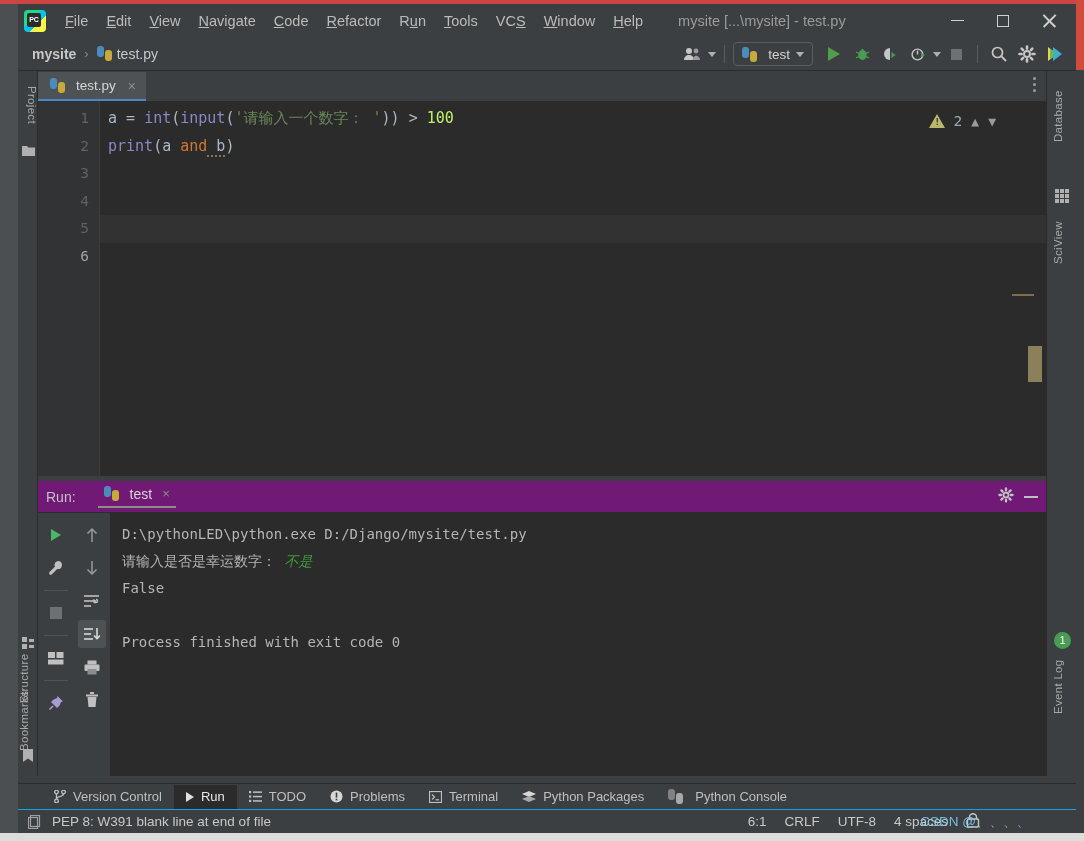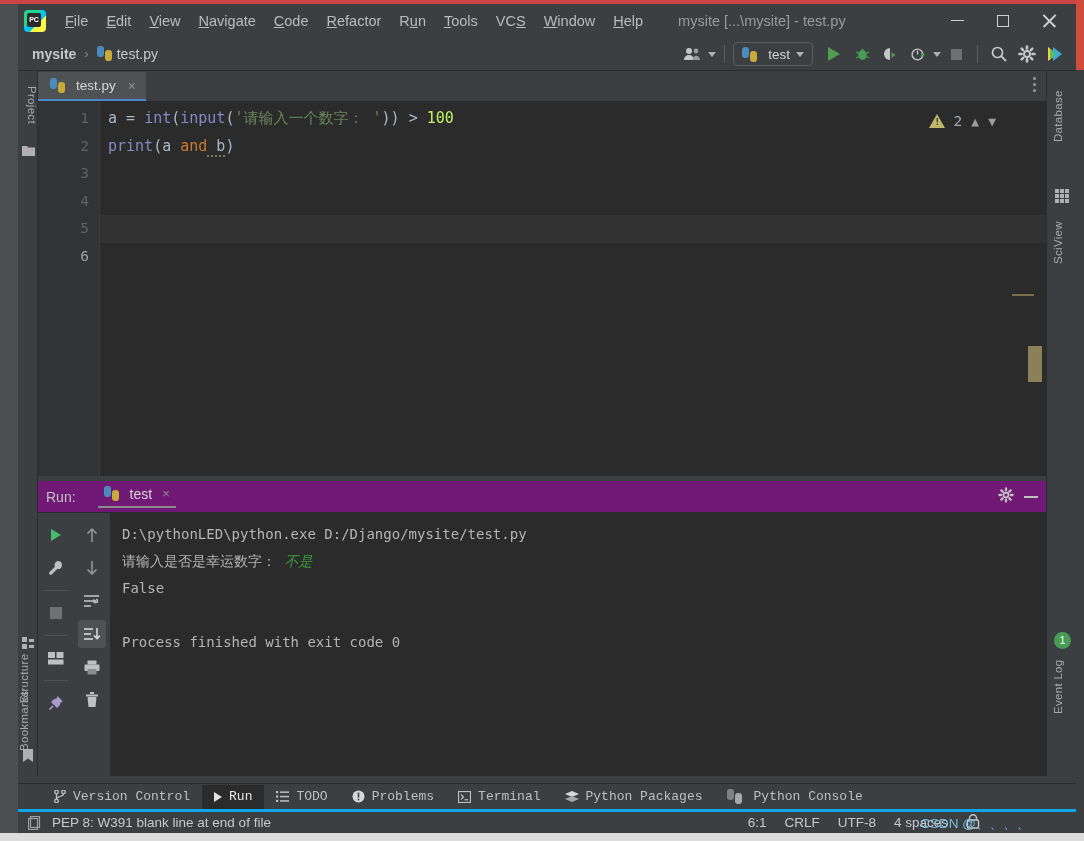--- a/index.html
+++ b/index.html
@@ -207,33 +207,32 @@
     color:#b5b5b5; overflow:hidden;
   }
   .cl { height:27px; line-height:27px; white-space:pre; }
   .usr-in { color:#3a9e3a; font-style:italic; }
 
   
   .bottom-tabs {
     position:absolute; left:18px; top:783px; width:1058px; height:26px;
     background:#3c3f41; display:flex; align-items:center; gap:0;
     border-top:1px solid #2b2b2b;
-    font-family:Liberation Mono, monospace;
   }
   .btab {
     display:flex; align-items:center; gap:7px; height:24px; padding:0 12px;
     color:#bfbfbf; font-size:13px;
   }
   .btab.active { background:#2b2b2b; color:#e6e6e6; }
 
   
   .statusbar {
     position:absolute; left:18px; top:809px; width:1058px; height:24px;
     background:#3c3f41; display:flex; align-items:center;
-    border-top:3px solid #0ea5e9;
+    border-top:1px solid #0ea5e9;
   }
   .status-msg { color:#c8c8c8; font-size:13.5px; margin-left:10px; }
   .status-right { position:absolute; right:10px; display:flex; align-items:center; gap:18px; }
   .status-right span { color:#c8c8c8; font-size:13.5px; }
   .watermark {
     position:absolute; right:46px; top:3px; color:#7dd3fc; font-size:13.5px;
     opacity:.85; font-family:"Liberation Sans", sans-serif; white-space:nowrap;
   }
 
   .evt-badge {

